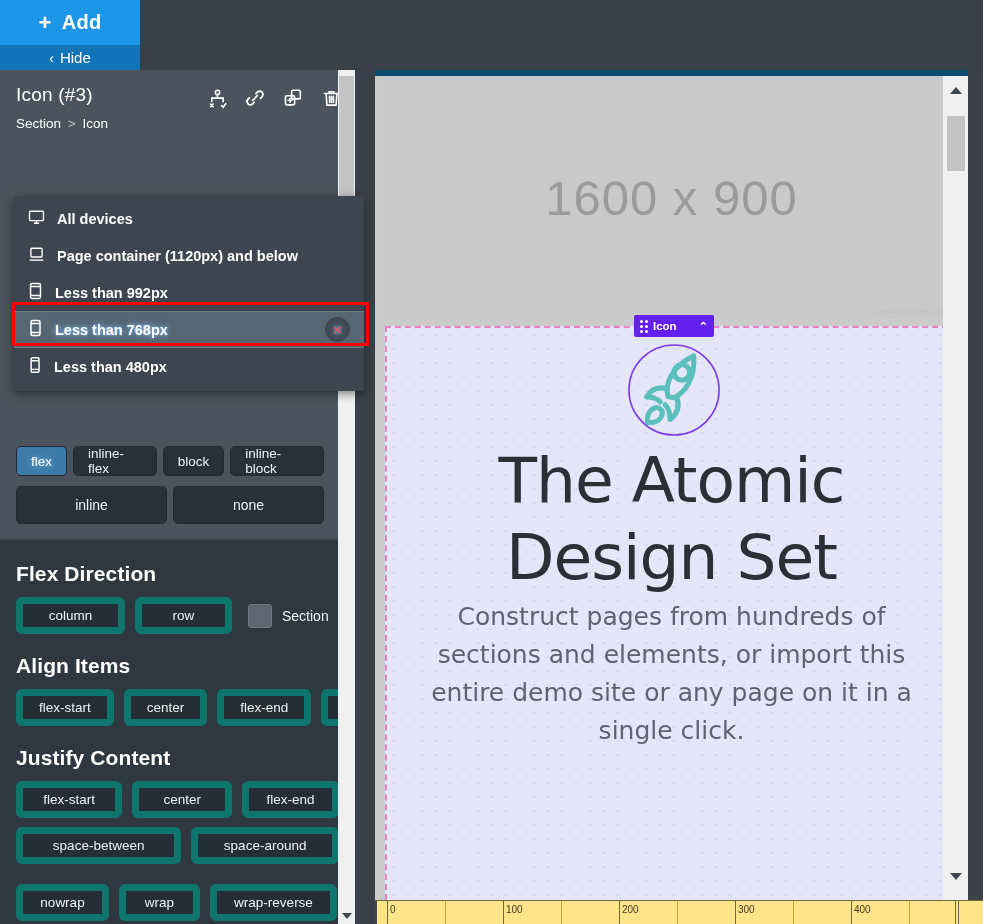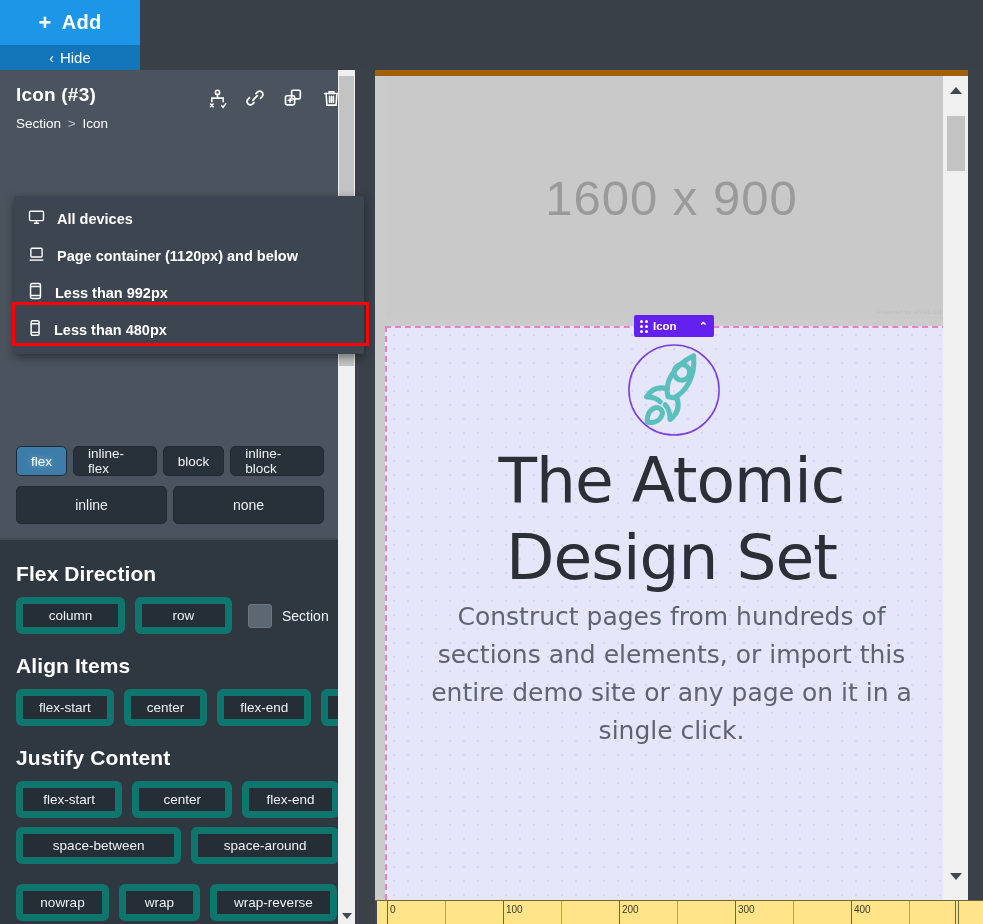--- a/index.html
+++ b/index.html
@@ -26,21 +26,21 @@
     display:flex; align-items:center; justify-content:center; gap:6px;
   }
   .hide-btn .chev { font-size:14px; }
 
   
   .panel {
     position:absolute; left:0; top:70px; width:355px; height:854px;
     background:#4b545e; overflow:hidden;
   }
   .panel-head { position:relative; padding:14px 16px 0 16px; height:120px; background:#4b545e; }
-  .panel-title { color:#ffffff; font-size:19px; font-weight:bold; letter-spacing:.2px; }
+  .panel-title { color:#ffffff; font-size:19px; font-weight:normal; letter-spacing:.2px; }
   .panel-icons { position:absolute; right:10px; top:14px; display:flex; gap:10px; align-items:center; }
   .panel-icons .ic { width:28px; height:28px; display:flex; align-items:center; justify-content:center; }
   .panel-icons svg { display:block; }
   .breadcrumb { margin-top:10px; font-size:13.5px; color:#ffffff; }
   .breadcrumb .sep { color:#b9c2cb; margin:0 3px; }
   .breadcrumb .crumb2 { color:#ffffff; }
 
   .idrow {
     position:absolute; left:16px; top:155px; display:flex; gap:10px; align-items:center;
   }
@@ -128,21 +128,21 @@
     display:flex; align-items:center; justify-content:center;
   }
   .pscroll .arrow-dn i {
     width:0;height:0;border-left:5px solid transparent;border-right:5px solid transparent;
     border-top:6px solid #3f4750; display:block;
   }
 
   
   .canvas-wrap {
     position:absolute; left:375px; top:70px; width:593px; height:854px;
-    background:#a16207;
+    background:#0c4a6e;
   }
   .canvas {
     position:absolute; left:0; top:6px; width:583px; height:832px;
     overflow:hidden; background:#cbcbcb;
   }
   .hero-img {
     position:absolute; left:10px; top:0; width:573px; height:243px;
     background:#c9c9c9;
     display:flex; align-items:center; justify-content:center;
   }
@@ -376,20 +376,30 @@
       <span class="lbl">Page container (1120px) and below</span>
     </div>
     <div class="dd-item">
       <span>
         <svg width="15" height="18" viewBox="0 0 16 20" fill="none" stroke="#fff" stroke-width="1.6">
           <rect x="2.5" y="1.6" width="11" height="16.8" rx="1.6"></rect>
           <path d="M2.5 5.1h11M2.5 15h11"></path>
         </svg>
       </span>
       <span class="lbl">Less than 992px</span>
+    </div>
+    <div class="dd-item selected">
+      <span>
+        <svg width="15" height="18" viewBox="0 0 16 20" fill="none" stroke="#fff" stroke-width="1.7">
+          <rect x="3" y="1.6" width="10" height="16.8" rx="1.6"></rect>
+          <path d="M3 5.1h10M3 15h10"></path>
+        </svg>
+      </span>
+      <span class="lbl">Less than 768px</span>
+      <span class="closebtn">×</span>
     </div>
     <div class="dd-item">
       <span>
         <svg width="14" height="18" viewBox="0 0 16 20" fill="none" stroke="#fff" stroke-width="1.7">
           <rect x="3.6" y="1.6" width="9" height="16.8" rx="1.6"></rect>
           <path d="M3.6 5.1h9M3.6 15h9"></path>
         </svg>
       </span>
       <span class="lbl">Less than 480px</span>
     </div>

